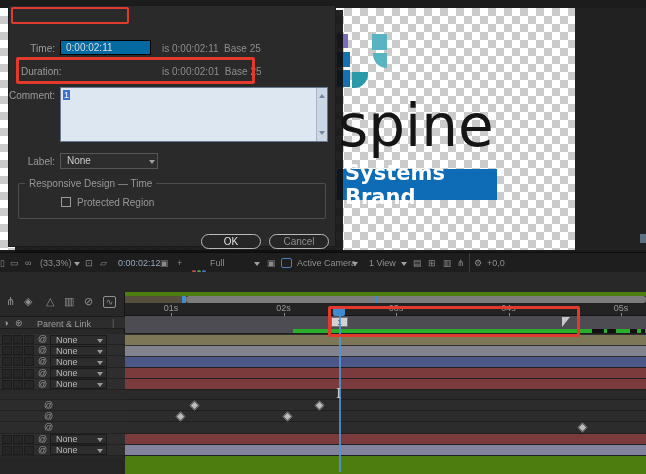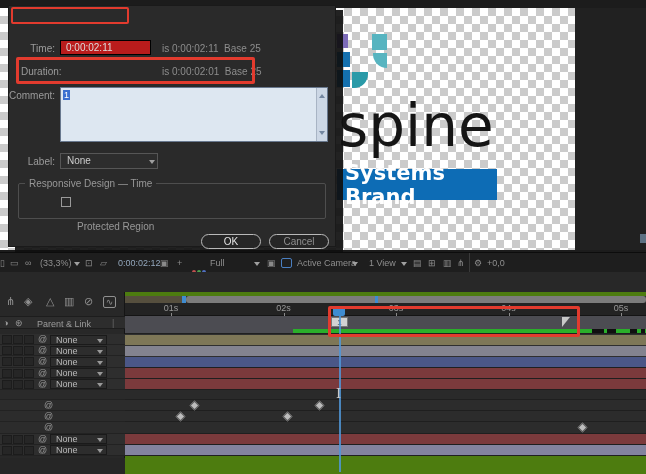--- a/index.html
+++ b/index.html
@@ -28,32 +28,32 @@
   
   #dialog { left:8px; top:5px; width:328px; height:242px; background:#2a2a2a; box-shadow:7px 5px 0 rgba(15,15,15,.92); border:1px solid #1a1a1a; }
   #dlg-titlebar { left:0; top:0; width:100%; height:19px; background:#f2f2f2; }
   #dlg-title { left:9px; top:3px; color:#111; font-size:11px; }
   #dlg-close { left:310px; top:1px; width:16px; height:16px; color:#333; font-size:13px; text-align:center; cursor:pointer; }
   .hl { position:absolute; border:3px solid #e23b2e; border-radius:2px; pointer-events:none; z-index:50; }
   #hl-title { left:2px; top:1px; width:118px; height:17px; border-width:2px; }
   #hl-duration { left:7px; top:51px; width:239px; height:27px; }
   .dlg-label { position:absolute; width:46px; text-align:right; color:#9b9b9b; font-size:10px; }
   .dlg-info { position:absolute; color:#8d8d8d; font-size:10px; white-space:pre; }
-  .dlg-input { position:absolute; width:91px; height:15px; background:#b91c1c; border:1px solid #000; color:#ddd; font-size:10px; line-height:13px; padding-left:5px; }
+  .dlg-input { position:absolute; width:91px; height:15px; background:#0369a1; border:1px solid #000; color:#ddd; font-size:10px; line-height:13px; padding-left:5px; }
   #comment-box { left:51px; top:81px; width:268px; height:55px; background:#dde7f1; border:1px solid #68788e; }
   #comment-sel { position:absolute; left:2px; top:2px; background:#3a6fd0; color:#fff; font-size:9px; padding:0 1px; line-height:10px; }
   #comment-scroll { position:absolute; right:0; top:0; width:11px; height:100%; background:#ccd7e5; border-left:1px solid #a8b4c4; }
   .tri-up { width:0; height:0; border:3px solid transparent; border-bottom:4px solid #7487a0; position:absolute; left:2px; top:3px; }
   .tri-dn { width:0; height:0; border:3px solid transparent; border-top:4px solid #7487a0; position:absolute; left:2px; bottom:3px; }
   #label-select { left:51px; top:147px; width:98px; height:16px; background:#2d2d2d; border:1px solid #565656; color:#ccc; font-size:10px; line-height:14px; padding-left:6px; }
   .chev { position:absolute; width:0; height:0; border:3px solid transparent; border-top:4px solid #a0a0a0; }
   #fieldset { left:9px; top:177px; width:308px; height:36px; border:1px solid #4e4e4e; border-radius:2px; }
   #legend { position:absolute; left:6px; top:-6px; background:#2a2a2a; padding:0 4px; color:#989898; font-size:10px; }
   #checkbox { position:absolute; left:42px; top:13px; width:10px; height:10px; border:1px solid #9a9a9a; background:#2a2a2a; }
-  #checkbox-label { position:absolute; left:58px; top:13px; color:#989898; font-size:10px;margin-top:24px; }
+  #checkbox-label { position:absolute; left:58px; top:13px; color:#989898; font-size:10px; }
   .pill-btn { position:absolute; top:228px; width:60px; height:15px; border:1px solid #b9b9b9; border-radius:8px; background:#262626; color:#e3e3e3; font-size:10px; text-align:center; line-height:13px; cursor:pointer; }
   #btn-cancel { color:#8f8f8f; }
 
   
   #vtoolbar { left:0; top:252px; width:646px; height:20px; background:#1e1e1e; border-top:1px solid #0c0c0c; color:#8f8f8f; }
   #vtoolbar > * { position:absolute; top:0; height:20px; line-height:20px; font-size:9px; }
   .ticon { color:#8a8a8a; font-size:10px; }
   #tb-tc { color:#93a7bc; }
   .dot { display:inline-block; width:4px; height:4px; border-radius:50%; margin-right:1px; }
   #tb-bluebox { top:5px; width:11px; height:10px; border:1px solid #4a7fc1; border-radius:2px; }

